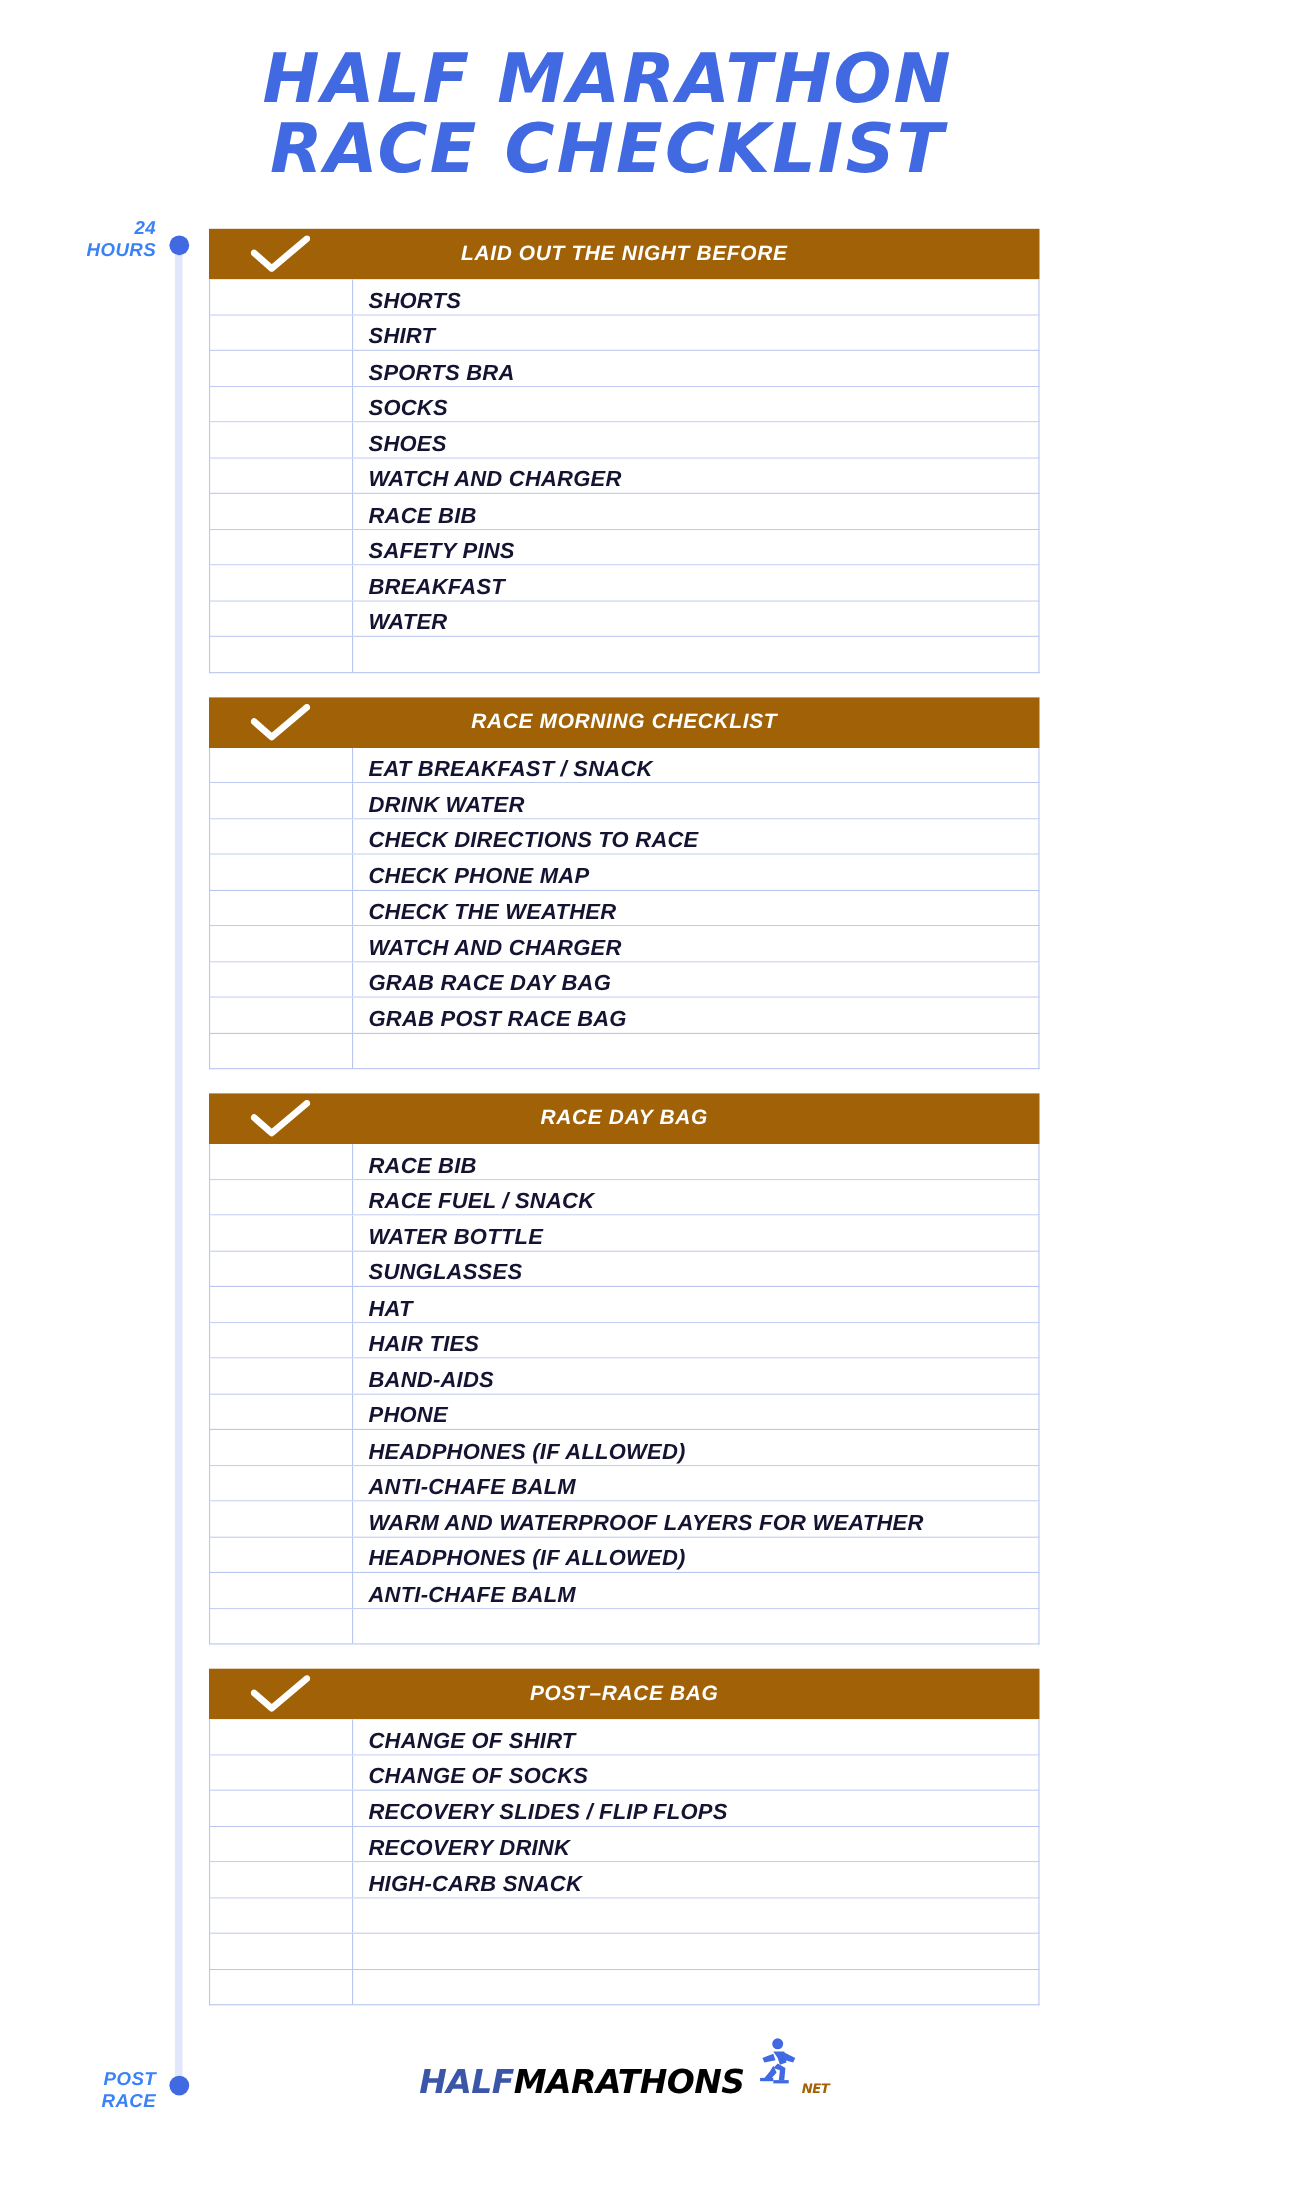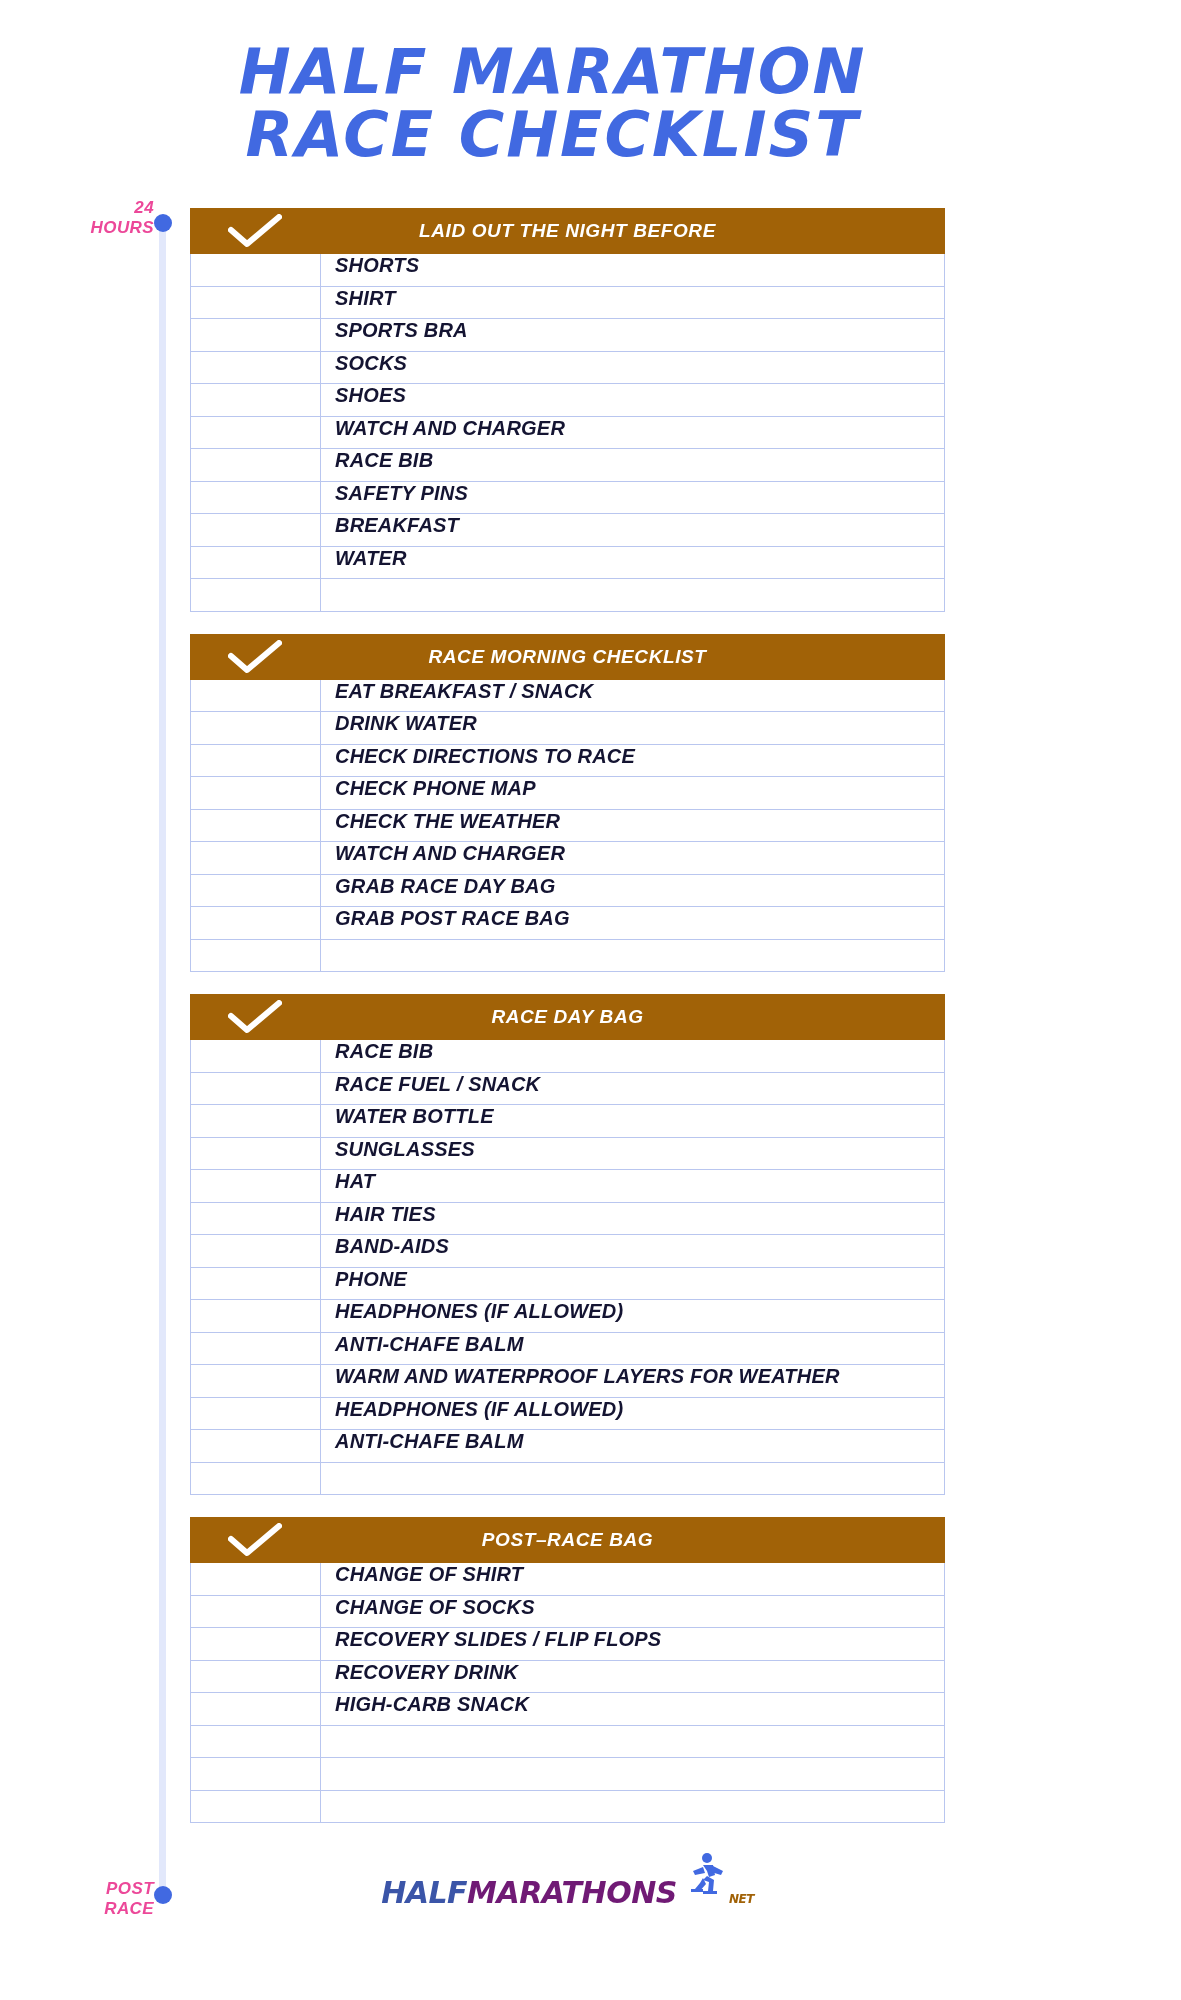--- a/index.html
+++ b/index.html
@@ -71,22 +71,23 @@
     height: 18px;
     border-radius: 50%;
     background: #4169e1;
   }
   .timeline-dot.top { top: 6px; }
   .timeline-dot.bottom { bottom: 6px; }
 
   .tl-label {
     position: absolute;
     right: 100%;
+    margin-right: 12px;
     text-align: right;
-    color: #ec4899;
+    color: #3b82f6;
     font-weight: 700;
     font-size: 17px;
     line-height: 1.15;
     letter-spacing: .4px;
     white-space: nowrap;
   }
   .tl-label.top { top: -10px; }
   .tl-label.bottom { bottom: -8px; }
 
   
@@ -115,21 +116,21 @@
     font-weight: 700;
     font-size: 19px;
     letter-spacing: .6px;
     text-transform: uppercase;
     padding-right: 130px;
     box-sizing: border-box;
   }
 
   .row {
     display: flex;
-    align-items: flex-start;
+    align-items: flex-end;
     height: 32.5px;
     border-left: 1px solid #b9c6ef;
     border-right: 1px solid #b9c6ef;
     border-bottom: 1px solid #b9c6ef;
     box-sizing: border-box;
     background: #ffffff;
   }
   .row .box {
     width: 130px;
     min-width: 130px;
@@ -160,21 +161,21 @@
   }
   .logo-text {
     font-family: "DejaVu Sans", sans-serif;
     font-weight: 700;
     font-size: 30px;
     letter-spacing: -0.5px;
     display: flex;
     align-items: baseline;
   }
   .logo-half { color: #3b55a8; }
-  .logo-marathons { color: #701a75; }
+  .logo-marathons { color: #000000; }
   .logo-net {
     color: #a16207;
     font-size: 12px;
     margin-left: 26px;
   }
   .runner {
     margin: 0 -22px 0 -4px;
     transform: translateY(-6px);
   }
 </style>

